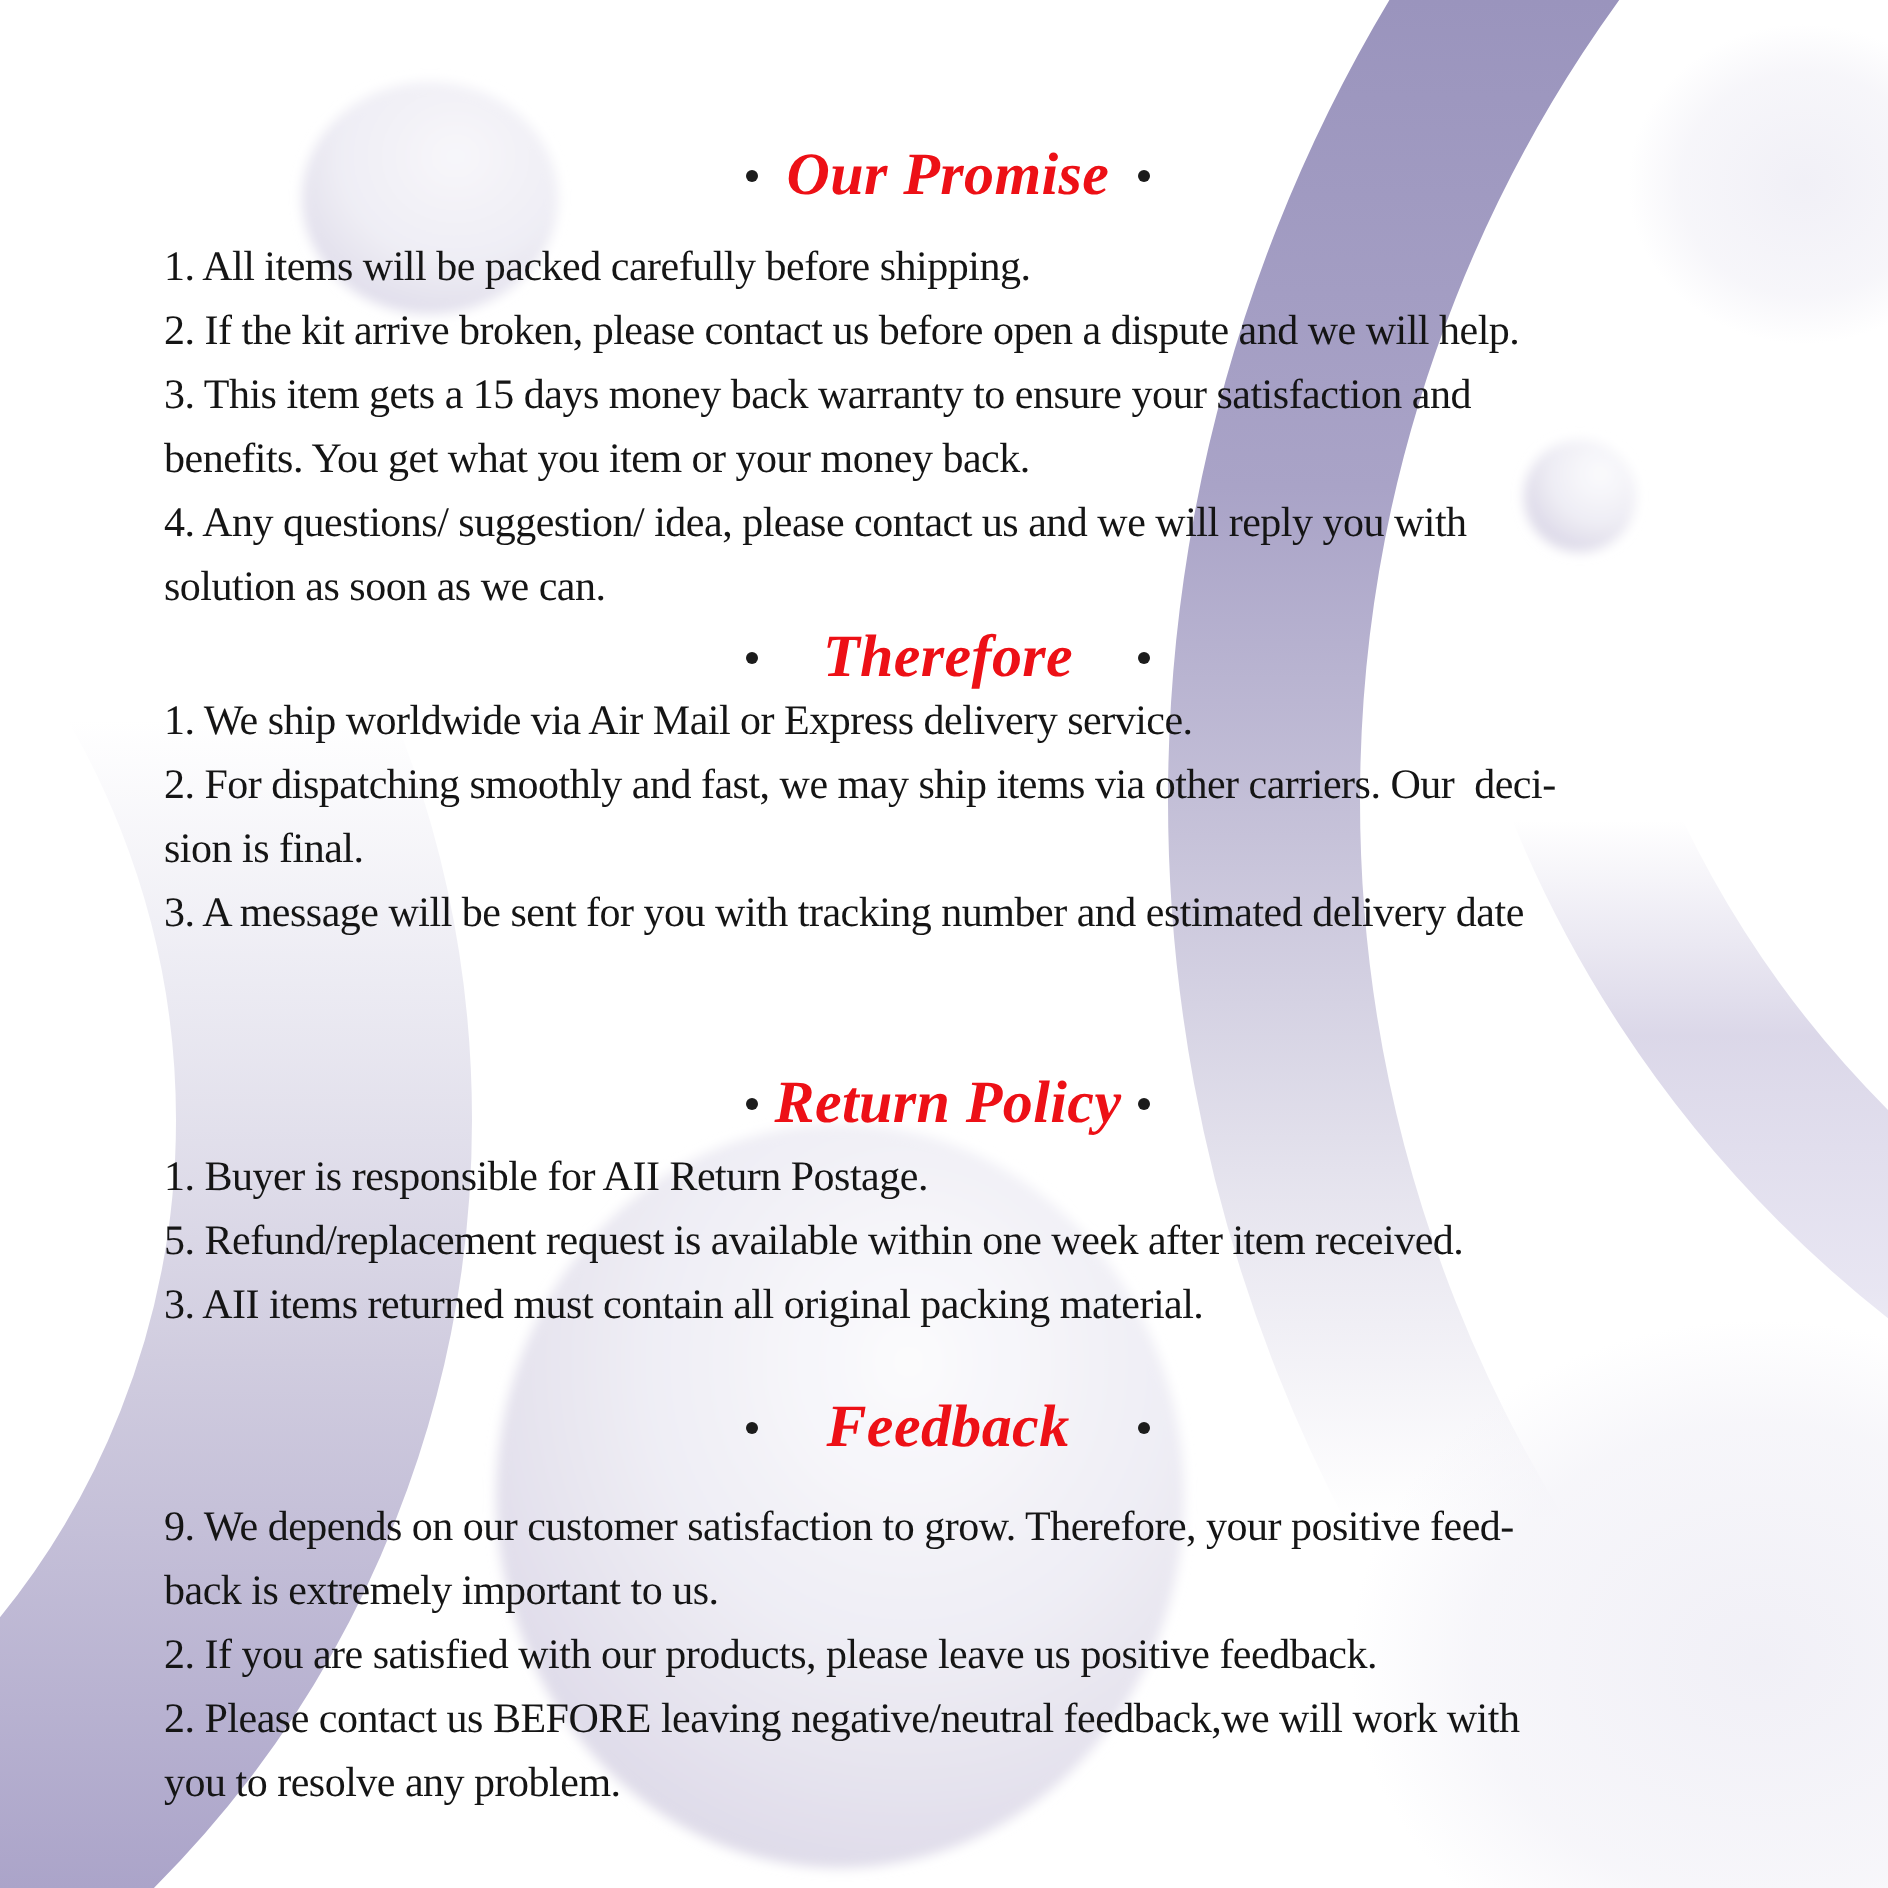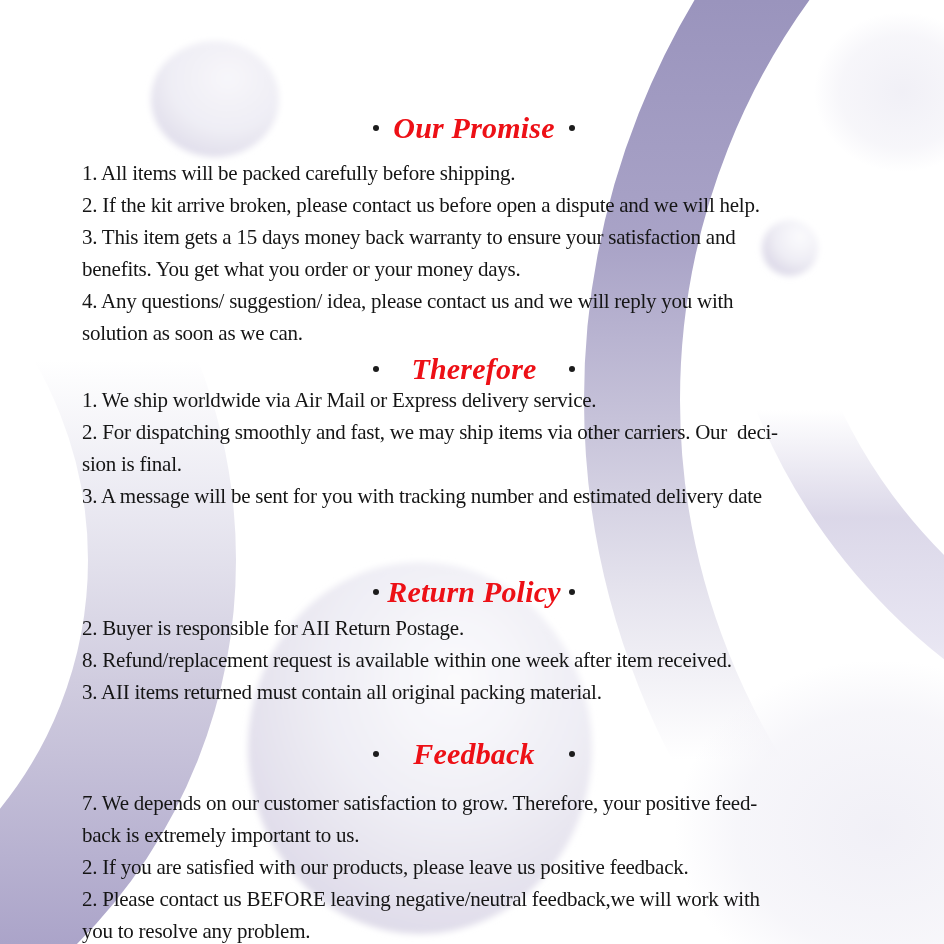--- a/index.html
+++ b/index.html
@@ -2,21 +2,21 @@
 <html style="--heading-color: #ed1016; --body-color: #151515; --dot-color: #1c1c1c; --page-bg: #ffffff;"><head>
 <meta charset="utf-8">
 <style>
   html,body{margin:0;padding:0;background:#fff;}
   .page{
     position:relative;width:944px;height:944px;overflow:hidden;
     background:var(--page-bg,#ffffff);
     font-family:"Liberation Serif","DejaVu Serif",serif;
   }
   .bg{position:absolute;left:0;top:0;z-index:0;}
-  .content{position:absolute;inset:0;z-index:2;margin-top:40px;}
+  .content{position:absolute;inset:0;z-index:2;}
   .heading{
     position:absolute;left:373px;width:202px;height:44px;
     display:flex;align-items:center;justify-content:space-between;
   }
   .hdot{width:6px;height:6px;border-radius:50%;background:var(--dot-color,#1c1c1c);flex:none;}
   .htitle{
     flex:1;text-align:center;font-weight:bold;font-style:italic;
     font-size:30px;letter-spacing:.2px;color:var(--heading-color,#ed1016);
   }
   .lines{
@@ -91,21 +91,21 @@
 
     <div class="heading" style="top:66px">
       <span class="hdot"></span>
       <span class="htitle">Our Promise</span>
       <span class="hdot"></span>
     </div>
     <div class="lines" style="top:117px">
         <div class="tline">1. All items will be packed carefully before shipping.</div>
         <div class="tline">2. If the kit arrive broken, please contact us before open a dispute and we will help.</div>
         <div class="tline">3. This item gets a 15 days money back warranty to ensure your satisfaction and</div>
-        <div class="tline">benefits. You get what you order or your money days.</div>
+        <div class="tline">benefits. You get what you item or your money back.</div>
         <div class="tline">4. Any questions/ suggestion/ idea, please contact us and we will reply you with</div>
         <div class="tline">solution as soon as we can.</div>
       </div>
 
     <div class="heading" style="top:307px">
       <span class="hdot"></span>
       <span class="htitle">Therefore</span>
       <span class="hdot"></span>
     </div>
     <div class="lines" style="top:344px">
@@ -114,32 +114,32 @@
         <div class="tline">sion is final.</div>
         <div class="tline">3. A message will be sent for you with tracking number and estimated delivery date</div>
       </div>
 
     <div class="heading" style="top:530px">
       <span class="hdot"></span>
       <span class="htitle">Return Policy</span>
       <span class="hdot"></span>
     </div>
     <div class="lines" style="top:572px">
-        <div class="tline">2. Buyer is responsible for AII Return Postage.</div>
-        <div class="tline">8. Refund/replacement request is available within one week after item received.</div>
+        <div class="tline">1. Buyer is responsible for AII Return Postage.</div>
+        <div class="tline">5. Refund/replacement request is available within one week after item received.</div>
         <div class="tline">3. AII items returned must contain all original packing material.</div>
       </div>
 
     <div class="heading" style="top:692px">
       <span class="hdot"></span>
       <span class="htitle">Feedback</span>
       <span class="hdot"></span>
     </div>
     <div class="lines" style="top:747px">
-        <div class="tline">7. We depends on our customer satisfaction to grow. Therefore, your positive feed-</div>
+        <div class="tline">9. We depends on our customer satisfaction to grow. Therefore, your positive feed-</div>
         <div class="tline">back is extremely important to us.</div>
         <div class="tline">2. If you are satisfied with our products, please leave us positive feedback.</div>
         <div class="tline">2. Please contact us BEFORE leaving negative/neutral feedback,we will work with</div>
         <div class="tline">you to resolve any problem.</div>
       </div>
 
   </div>
 </div>
 
 </body></html>

